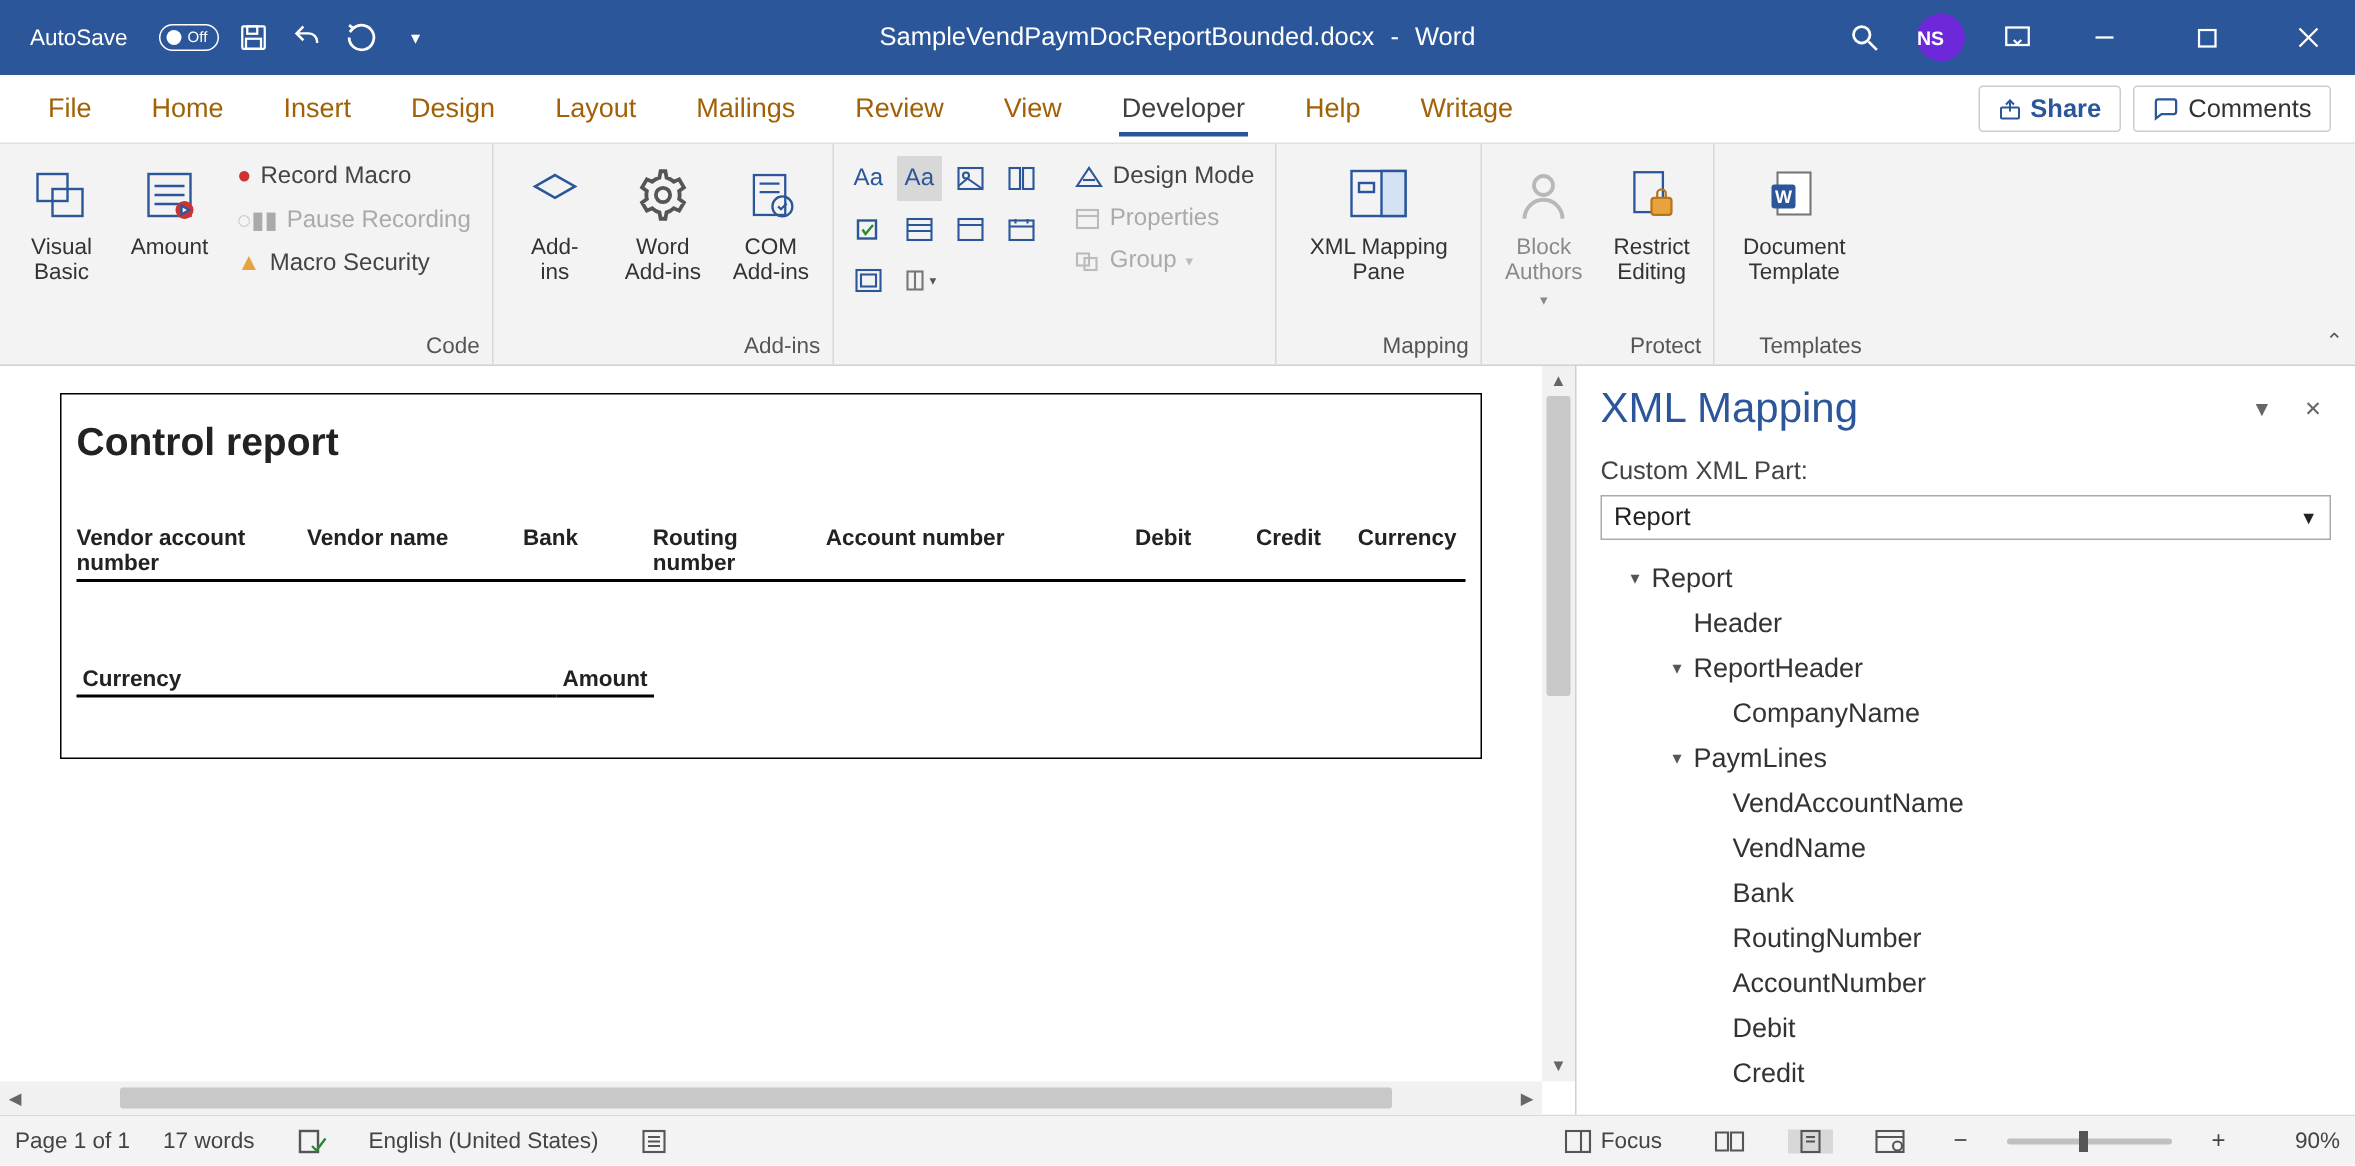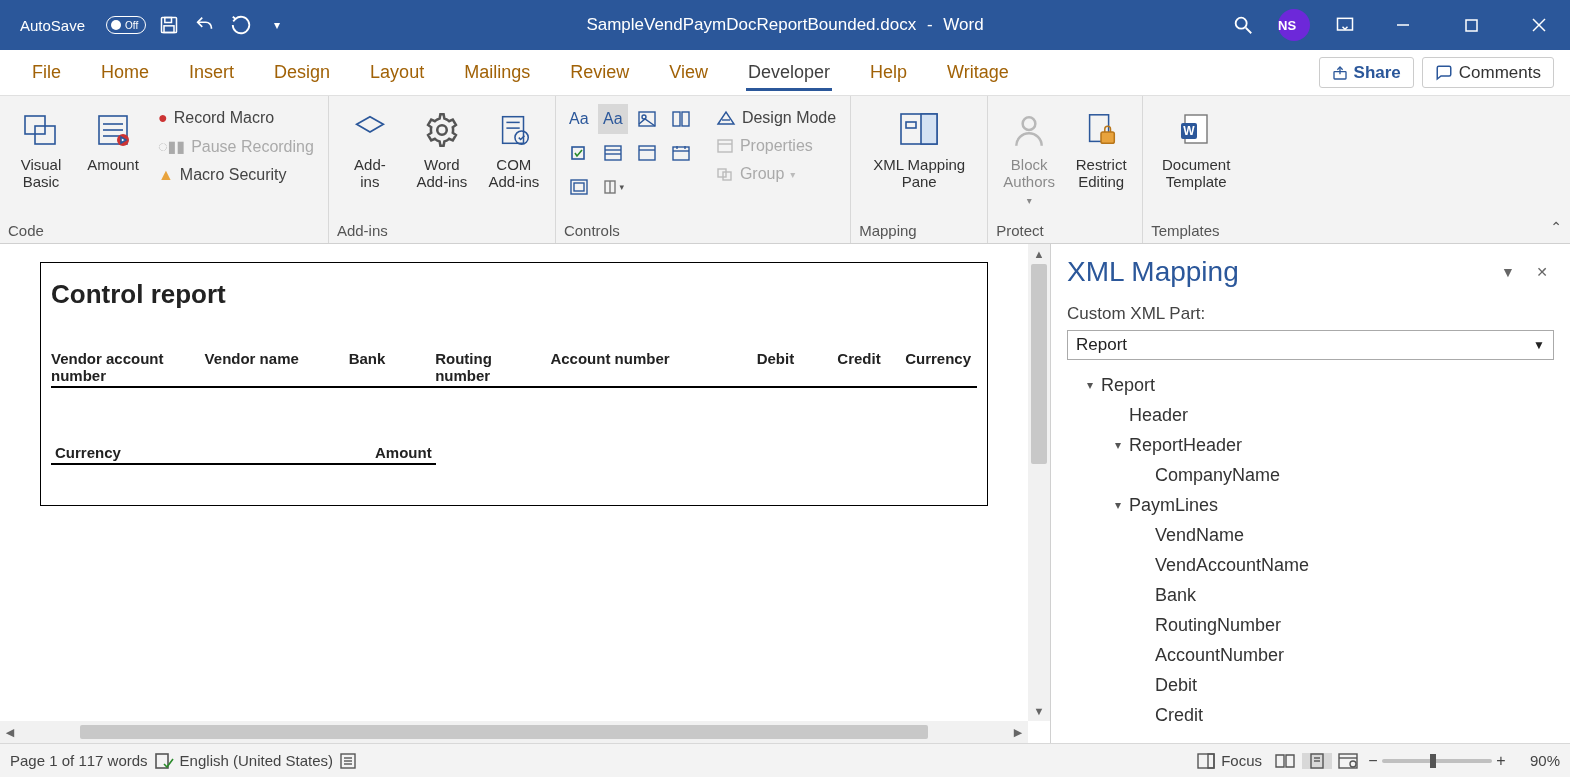--- a/index.html
+++ b/index.html
@@ -23,21 +23,21 @@
   .tab.active { color: #404040; font-weight: 400; position: relative; }
   .tab.active::after { content:""; position:absolute; left:18px; right:18px; bottom:4px; height:3px; background:#2b579a; }
   .tabs .spacer { flex: 1; }
   .share-btn, .comments-btn { display:flex; align-items:center; gap:6px; padding:4px 12px; border:1px solid #ccc; border-radius:3px; margin:7px 4px; font-size:17px; color:#2b579a; font-weight:600; cursor:pointer; }
   .comments-btn { color:#333; font-weight:400; }
 
   
   .ribbon { background:#f3f3f3; height:148px; display:flex; border-bottom:1px solid #d0d0d0; position:relative;}
   .group { display:flex; flex-direction:column; border-right:1px solid #d8d8d8; padding:4px 8px 2px; }
   .group-body { flex:1; display:flex; align-items:flex-start; gap:6px; padding-top:4px;}
-  .group-label { text-align:left; font-size:15px; color:#555; padding:4px 0 2px;}
+  .group-label { text-align:right; font-size:15px; color:#555; padding:4px 0 2px;}
   .big-btn { display:flex; flex-direction:column; align-items:center; width:66px; gap:4px; font-size:15px; color:#333; text-align:center; line-height:1.15; cursor:pointer; padding:4px 2px;}
   .big-btn .ic { width:44px; height:44px; display:flex; align-items:center; justify-content:center; }
   .small-row { display:flex; flex-direction:column; gap:8px; justify-content:center; padding:4px 2px;}
   .small-btn { display:flex; align-items:center; gap:6px; font-size:16px; color:#444; cursor:pointer; white-space:nowrap; padding:1px 4px;}
   .small-btn.disabled { color:#aaa; }
   .grid-icons { display:grid; grid-template-columns:repeat(4,30px); grid-auto-rows:30px; gap:4px; }
   .gi { border:1px solid transparent; display:flex; align-items:center; justify-content:center; font-size:16px; color:#2b579a; cursor:pointer;}
   .gi.hl { background:#d8d8d8; }
   .collapse-caret { position:absolute; right:8px; bottom:8px; font-size:14px; color:#555; cursor:pointer;}
 
@@ -68,21 +68,21 @@
   .pane-title { font-size:28px; color:#2b579a; flex:1; }
   .pane-ic { width:24px; text-align:center; color:#666; font-size:14px; cursor:pointer; margin-left:10px;}
   .pane-sub { margin-top:16px; font-size:17px; color:#444;}
   .pane-select { margin-top:6px; border:1px solid #aaa; height:30px; display:flex; align-items:center; padding:0 8px; font-size:17px; justify-content:space-between; cursor:pointer;}
   .tree { margin-top:10px; font-size:18px; color:#333;}
   .tree-row { display:flex; align-items:center; height:30px; cursor:pointer;}
   .tree-row .tw { display:inline-block; width:14px; text-align:center; font-size:12px; color:#555; margin-right:4px;}
   .ind1{padding-left:16px;} .ind2{padding-left:44px;} .ind3{padding-left:70px;}
 
   
-  .status { height:34px; background:#f3f3f3; border-top:1px solid #d8d8d8; display:flex; align-items:center; padding:0 10px; font-size:15px; color:#444; }
+  .status { height:34px; background:#f3f3f3; border-top:1px solid #d8d8d8; display:flex; align-items:center; padding:0 10px; font-size:15px; color:#444; gap:22px;}
   .status .spacer{flex:1;}
   .status .sb-btn{ display:flex; align-items:center; gap:6px; cursor:pointer; padding:0 6px;}
   .status .sb-btn.active{ background:#d8d8d8;}
   .zoom-slider{ width:110px; height:4px; background:#c0c0c0; position:relative; border-radius:2px;}
   .zoom-slider .knob{ position:absolute; left:44%; top:-5px; width:6px; height:14px; background:#555;}
   .zbtn{ width:18px; text-align:center; font-size:16px; cursor:pointer;}
 
   svg { display:block; }
 </style>
 </head>
@@ -347,21 +347,20 @@
         <div class="small-btn disabled">
             <svg width="18" height="16" fill="none" stroke="#bbb" stroke-width="1.4">
               <rect x="2" y="3" width="8" height="8"></rect>
               <rect x="7" y="6" width="8" height="8"></rect>
             </svg>
             <span>Group</span>
             <span style="font-size:10px;color:#bbb;">▾</span>
           </div>
       </div>
     </div>
-    <div class="group-label">Controls</div>
   </div>
 
   <div class="group">
     <div class="group-body">
       <div class="big-btn" style="width:120px;">
         <div class="ic">
             <svg width="44" height="40" viewBox="0 0 44 40" fill="none" stroke="#2b579a" stroke-width="1.6">
               <rect x="4" y="4" width="36" height="30"></rect>
               <rect x="24" y="4" width="16" height="30" fill="#d4e2f3"></rect>
               <rect x="9" y="12" width="10" height="6"></rect>
@@ -485,25 +484,25 @@
         <div class="tree-row ind3">
           <span class="tw"></span>
           <span>CompanyName</span>
         </div>
         <div class="tree-row ind2">
           <span class="tw">▾</span>
           <span>PaymLines</span>
         </div>
         <div class="tree-row ind3">
           <span class="tw"></span>
+          <span>VendAccountName</span>
+        </div>
+        <div class="tree-row ind3">
+          <span class="tw"></span>
           <span>VendName</span>
-        </div>
-        <div class="tree-row ind3">
-          <span class="tw"></span>
-          <span>VendAccountName</span>
         </div>
         <div class="tree-row ind3">
           <span class="tw"></span>
           <span>Bank</span>
         </div>
         <div class="tree-row ind3">
           <span class="tw"></span>
           <span>RoutingNumber</span>
         </div>
         <div class="tree-row ind3">

